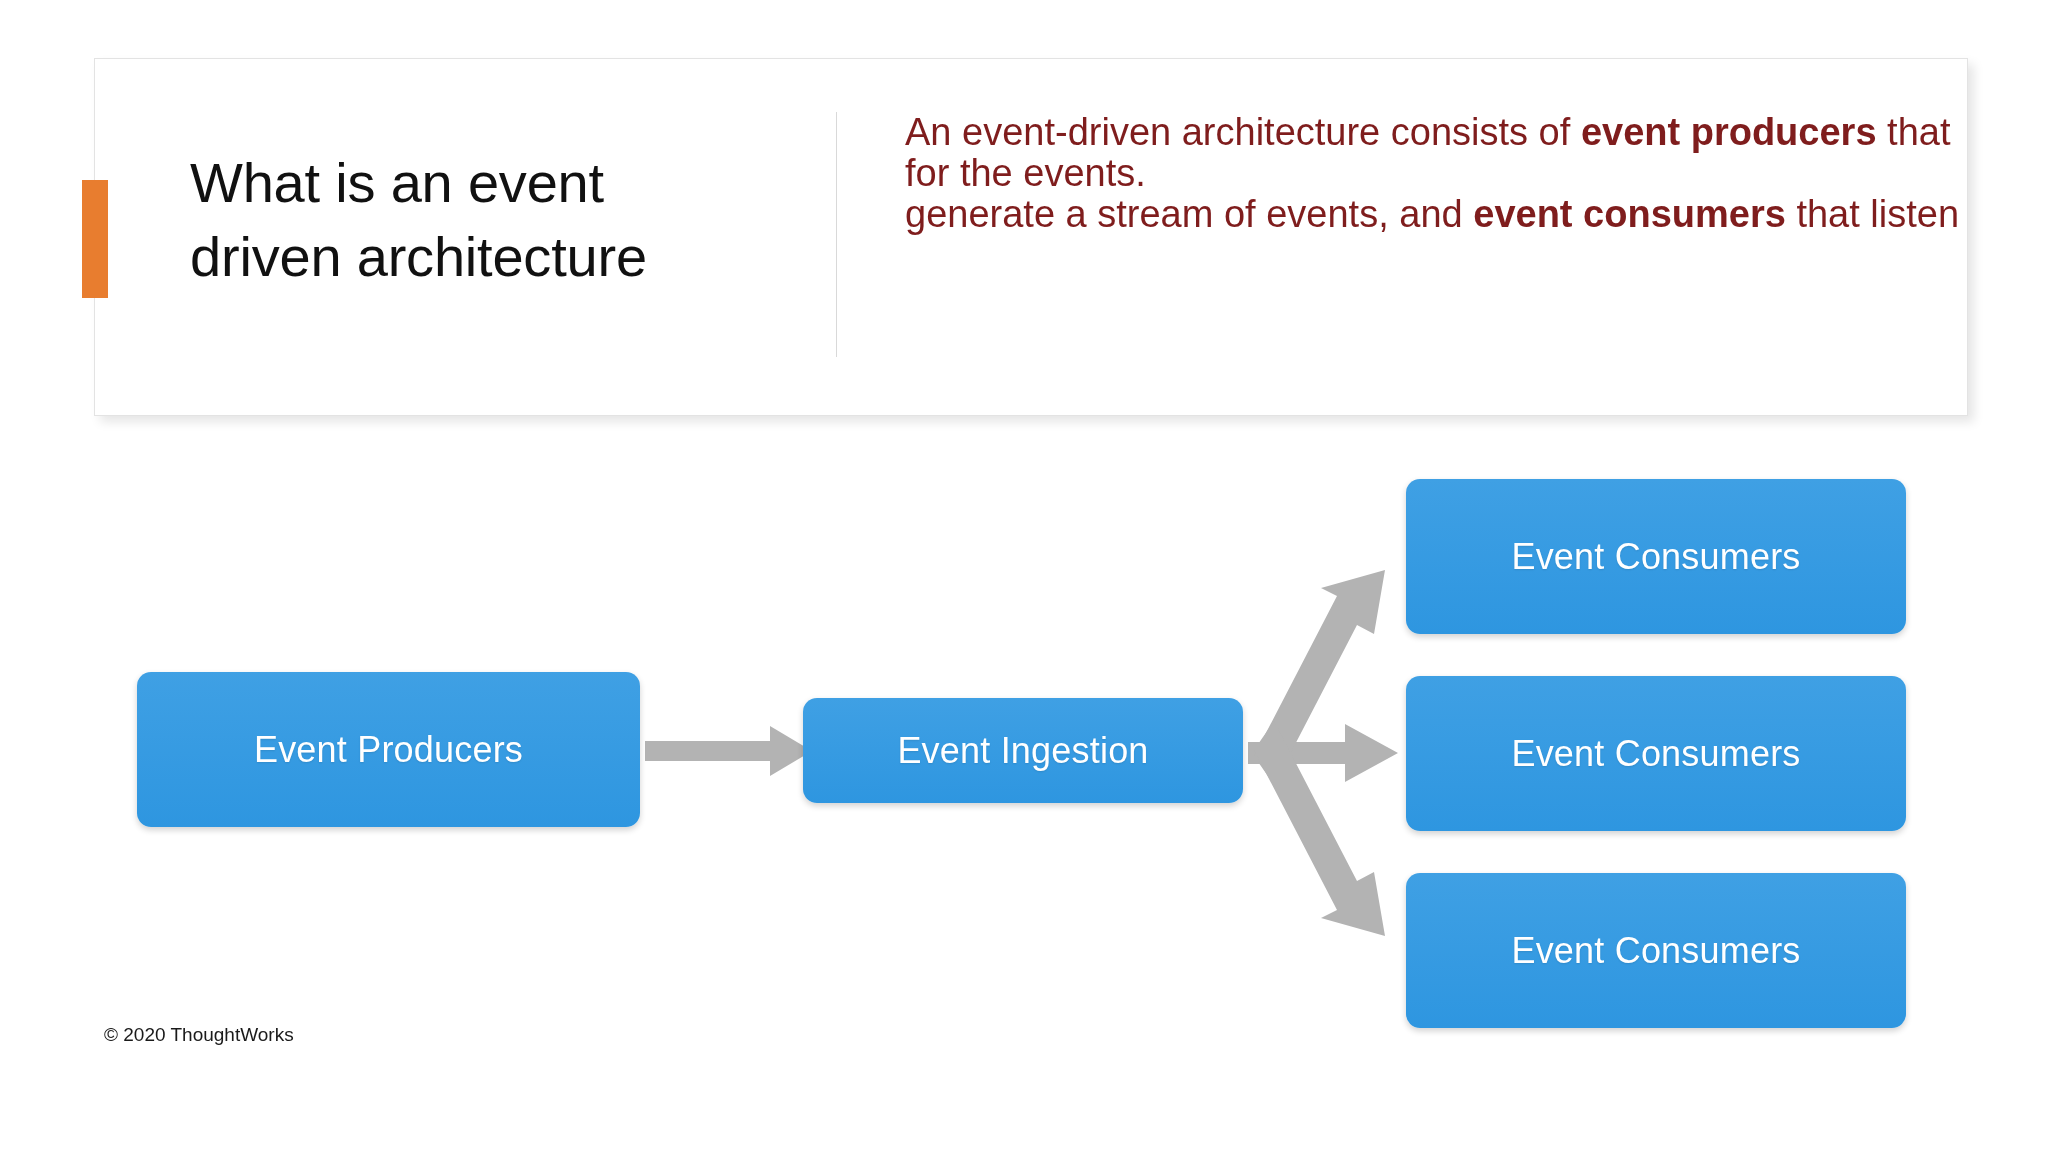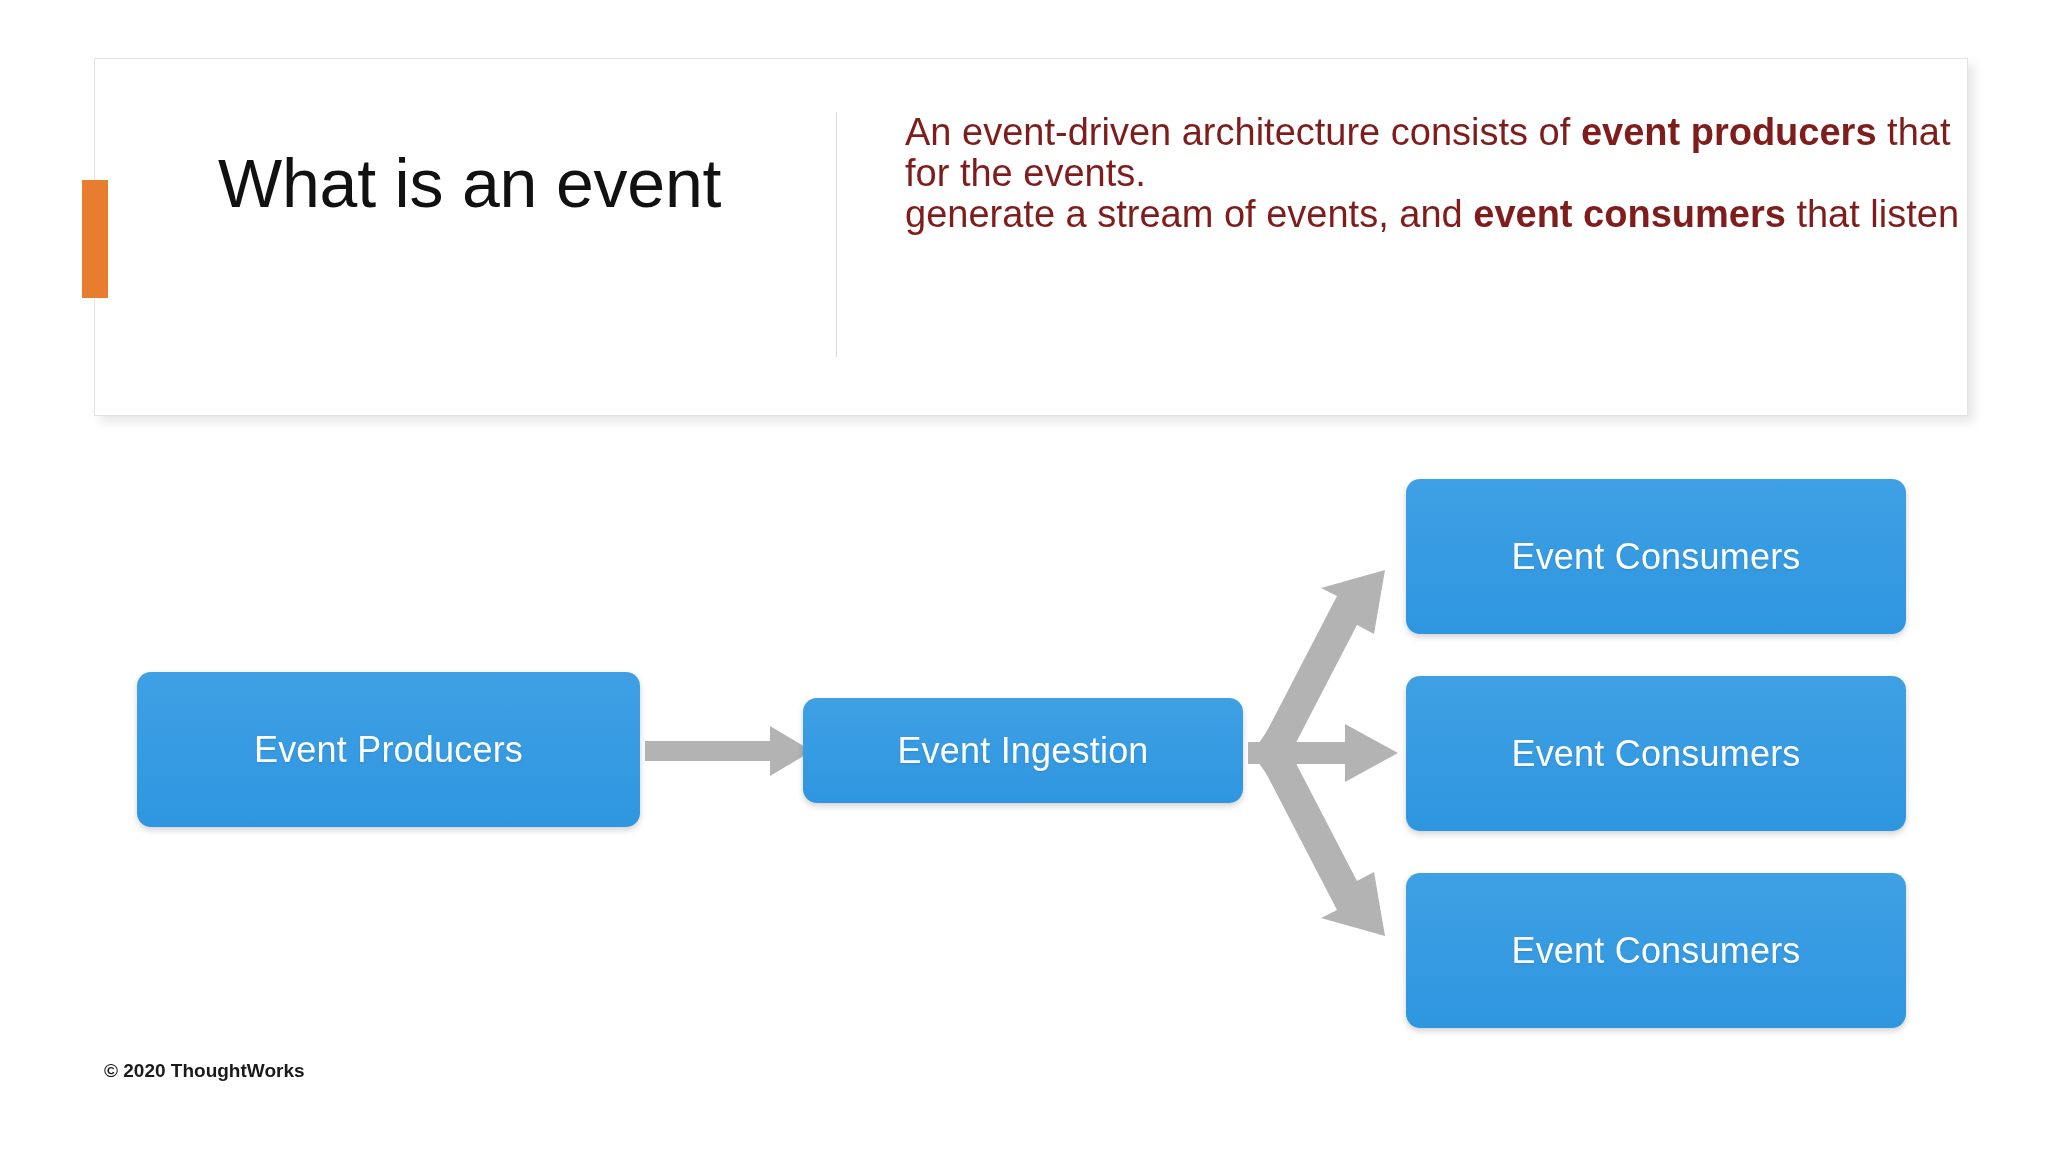--- a/index.html
+++ b/index.html
@@ -39,27 +39,26 @@
     z-index: 5;
   }
 
   .title-block {
     position: absolute;
     left: 190px;
     top: 146px;
     width: 600px;
   }
   .title-line {
-    font-size: 68px;
+    font-size: 56px;
     line-height: 74px;
     color: #111111;
     font-weight: 400;
     letter-spacing: -0.2px;
     white-space: nowrap;
-    margin-left: 28px;
   }
 
   .divider {
     position: absolute;
     left: 836px;
     top: 112px;
     width: 1px;
     height: 245px;
     background: #d9d9d9;
   }
@@ -114,36 +113,37 @@
   .node-producers   { left: 137px;  top: 672px; width: 503px; height: 155px; }
   .node-ingestion   { left: 803px;  top: 698px; width: 440px; height: 105px; align-items: center; }
   .node-consumer-1  { left: 1406px; top: 479px; width: 500px; height: 155px; }
   .node-consumer-2  { left: 1406px; top: 676px; width: 500px; height: 155px; }
   .node-consumer-3  { left: 1406px; top: 873px; width: 500px; height: 155px; }
 
   
   .footer {
     position: absolute;
     left: 104px;
-    top: 1060px;
+    top: 1024px;
     font-size: 19px;
     color: #1a1a1a;
-    font-weight: 700;
+    font-weight: 400;
     white-space: nowrap;
   }
 </style>
 </head>
 <body>
 
 <div class="header-card"></div>
 
 <div class="accent-bar"></div>
 
 <div class="title-block">
   <div class="title-line">What is an event</div>
+  <div class="title-line">driven architecture</div>
 </div>
 
 <div class="divider"></div>
 
 <div class="body-block">
   <div class="body-line"><span>An event-driven architecture consists of </span><b>event producers</b><span> that</span></div>
   <div class="body-line"><span>for the events.</span></div>
   <div class="body-line"><span>generate a stream of events, and </span><b>event consumers</b><span> that listen</span></div>
 </div>
 

